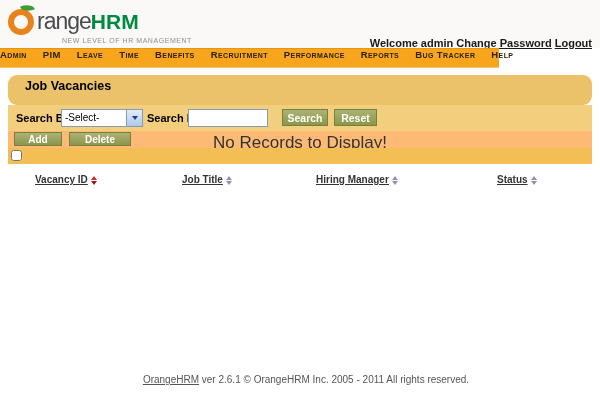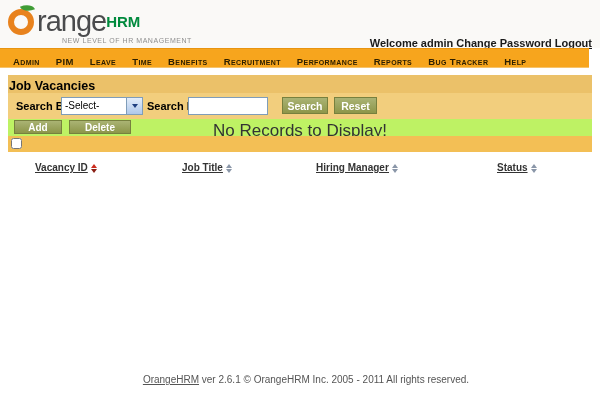--- a/index.html
+++ b/index.html
@@ -14,44 +14,45 @@
   .logo { position:absolute; left:8px; top:6px; display:flex; align-items:flex-end; }
   .fruit { position:relative; width:28px; height:28px; }
   .fruit .ring {
     position:absolute; left:0; top:3px; width:26px; height:26px;
     border:6px solid #E8821D; border-radius:50%; background:#FAF9F7;
   }
   .fruit .leaf {
     position:absolute; left:13px; top:-2px; width:13px; height:8px;
     background:#3F9C35; border-radius:0 100% 0 100%; transform:rotate(-22deg);
   }
-  .brand-range { font-size:29px; color:#4A4B4D; letter-spacing:-1px; line-height:26px; margin-left:1px; }
-  .brand-hrm  { font-size:15px; font-weight:bold; color:#008A3D; line-height:24px; }
+  .brand-range { font-size:23px; color:#4A4B4D; letter-spacing:-1px; line-height:26px; margin-left:1px; }
+  .brand-hrm  { font-size:21px; font-weight:bold; color:#008A3D; line-height:24px; }
   .tagline { position:absolute; left:62px; top:37px; font-size:7px; color:#8F8F8F; letter-spacing:0.55px; }
 
   .user-bar { position:absolute; right:8px; top:37px; font-size:11px; font-weight:bold; color:#1A1A1A; white-space:nowrap; }
   .user-bar span { }
   .user-bar a { color:#1A1A1A; text-decoration:underline; cursor:pointer; }
 
   
   .menu {
-    position:absolute; top:48px; left:0; width:589px; height:20px;
+    position:absolute; top:48px; left:0; width:499px; height:20px;
     background:#F7A51D; border-top:1px solid #E89410; border-bottom:1px solid #F6C36B;
-    display:flex; align-items:flex-end; padding-left:13px;
+    display:flex; align-items:flex-start; padding-left:0;
   }
   .menu-item {
     font-size:9.5px; font-weight:bold; font-variant:small-caps; letter-spacing:0.4px;
     color:#2E2000; margin-right:16px; white-space:nowrap; cursor:pointer;
   }
 
   
   .panel { position:absolute; top:75px; left:8px; width:584px; }
   .title-bar {
-    height:18px; background:#EBC169; font-size:12.5px; font-weight:bold; color:#000;
-    padding:4px 0 0 1px;
+    height:30px; background:#EBC169; font-size:12.5px; font-weight:bold; color:#000;
+    padding:4px 0 0 17px;
+    border-radius:9px;
   }
   .search-row { position:relative; height:26px; background:#F2CE7D; }
   .lbl { position:absolute; font-size:11px; font-weight:bold; color:#000; top:7px; }
   .lbl-by  { left:8px; }
   .lbl-for { left:139px; }
 
   .select-box {
     position:absolute; left:53px; top:4px; width:82px; height:18px;
     background:#fff; border:1px solid #7F9DB9; cursor:pointer;
   }
@@ -73,21 +74,21 @@
 
   .btn {
     background:linear-gradient(#AAB374,#8D9649); border:1px solid #77803E;
     color:#fff; font-weight:bold; font-size:10.5px; text-align:center;
     font-family:"Liberation Sans", sans-serif; cursor:pointer;
     display:flex; align-items:center; justify-content:center;
   }
   .btn-search { position:absolute; left:274px; top:4px; width:46px; height:17px; }
   .btn-reset  { position:absolute; left:326px; top:4px; width:43px; height:17px; }
 
-  .actions-row { position:relative; height:17px; background:#bef264; }
+  .actions-row { position:relative; height:17px; background:#fdba74; }
   .btn-add    { position:absolute; left:6px;  top:1px; width:48px; height:14px; font-size:10px; }
   .btn-delete { position:absolute; left:61px; top:1px; width:62px; height:14px; font-size:10px; }
   .empty-msg {
     position:absolute; left:0; top:2px; width:100%; text-align:center;
     font-size:17px; color:#333;
   }
 
   .table-header { position:relative; height:16px; background:#F3BF55; }
   .chk { position:absolute; left:3px; top:2px; width:11px; height:11px; }
   .col { position:absolute; top:2px; font-size:10px; font-weight:bold; white-space:nowrap;margin-top:24px; }

